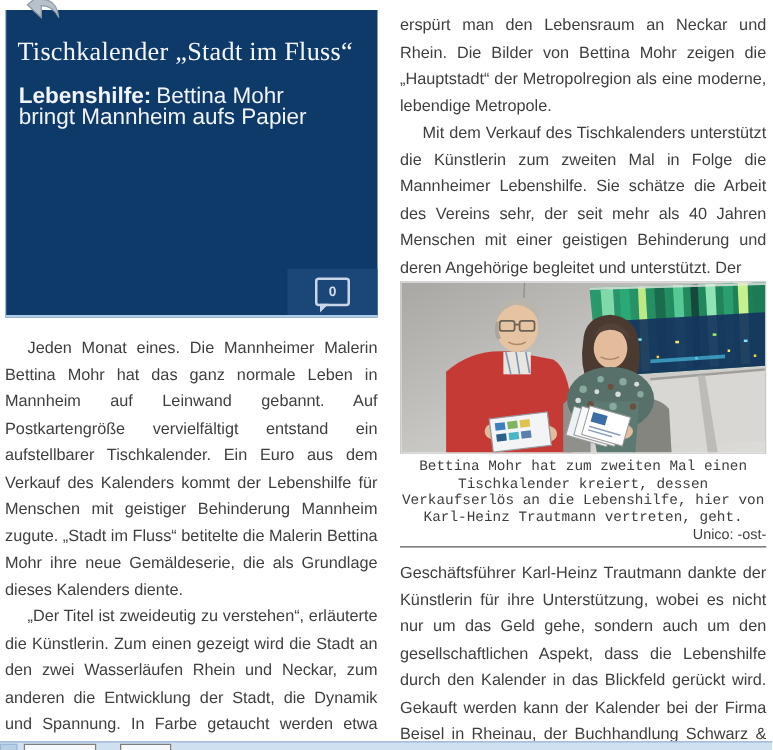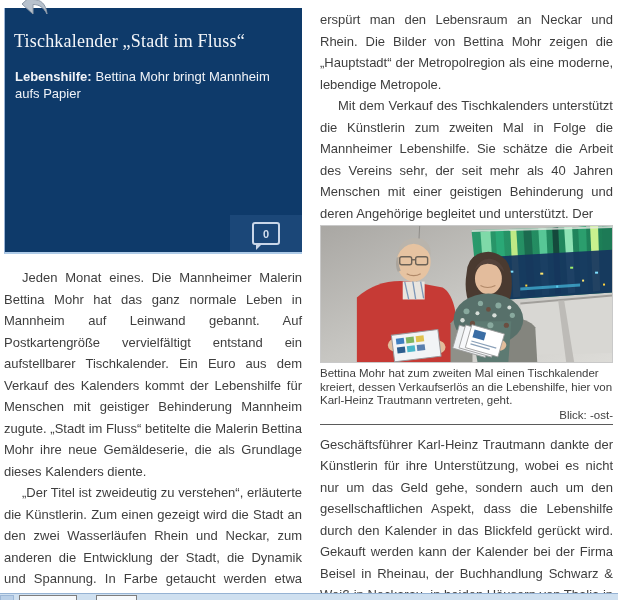--- a/index.html
+++ b/index.html
@@ -6,22 +6,22 @@
   #page{position:relative;width:618px;height:600px;overflow:hidden;background:#ffffff;
         font-family:"Liberation Sans",sans-serif;color:#3d3d3d;}
 
   
   #left-col{position:absolute;left:4px;top:0;width:298px;}
   #header-box{position:relative;margin-top:8px;width:298px;height:246px;
               background:#0e3a6a;border-left:1px solid #9cb6d8;border-bottom:2px solid #aecbe8;
               box-sizing:border-box;color:#ffffff;}
   #back-arrow{position:absolute;left:14px;top:-18px;width:30px;height:30px;}
   #page-title{margin:0;padding:20px 10px 0 9px;font-family:"Liberation Serif",serif;
-              font-weight:400;font-size:18px;line-height:26px;letter-spacing:.2px;color:#f4f6f9;}
-  #page-subtitle{margin:0;padding:14px 30px 0 10px;font-size:13px;line-height:17px;color:#f0f3f8;}
+              font-weight:400;font-size:21px;line-height:26px;letter-spacing:.2px;color:#f4f6f9;}
+  #page-subtitle{margin:0;padding:14px 30px 0 10px;font-size:18px;line-height:17px;color:#f0f3f8;}
   #page-subtitle .sub-label{font-weight:bold;margin-right:4px;}
   #comments-button{position:absolute;right:0;bottom:0;width:72px;height:37px;
                    background:#1b4778;display:flex;align-items:center;justify-content:center;
                    cursor:pointer;}
   .bubble{position:relative;width:24px;height:19px;border:2px solid #c9d6e8;border-radius:3px;
           display:flex;align-items:center;justify-content:center;
           font-size:11px;font-weight:bold;color:#d4dfee;}
   .bubble::after{content:"";position:absolute;left:2px;bottom:-7px;width:0;height:0;
           border-left:7px solid #c9d6e8;border-bottom:7px solid transparent;}
 
@@ -30,21 +30,21 @@
   #left-text{margin-top:13px;}
 
   
   #right-col{position:absolute;left:320px;top:0;width:293px;}
   #right-text-top{margin-top:9px;}
 
   #photo-figure{margin:0;padding:0;}
   #article-photo{display:block;margin-top:1px;width:291px;height:136px;
                  border:1px solid #c9c9c9;}
   #photo-caption{margin:4px 0 0 0;font-size:11.5px;line-height:13.5px;color:#3e3e3e;
-                 text-align:left;}
+                 text-align:center;font-family:Liberation Mono, monospace;}
   #photo-credit{margin:1px 0 0 0;font-size:11.5px;line-height:13px;color:#3e3e3e;
                 text-align:right;}
   #caption-rule{margin-top:2px;border:none;border-top:1px solid #5a5a5a;height:0;}
 
   #right-text-bottom{margin-top:9px;}
 
   
   #bottom-strip{position:absolute;left:0;bottom:0;width:618px;height:6px;
                 background:#cfe0f0;border-top:1px solid #96b3d4;overflow:hidden;}
   .strip-box{position:absolute;top:1px;height:12px;background:#f6f9fc;border:1px solid #7d7d7d;box-sizing:border-box;}
@@ -198,21 +198,21 @@
             <rect x="140" y="104" width="34" height="24" fill="#f7f8fa" stroke="#9a9a9a" stroke-width="0.8"></rect>
             <rect x="146" y="102" width="34" height="24" fill="#ffffff" stroke="#9a9a9a" stroke-width="0.8"></rect>
             <rect x="150" y="106" width="12" height="8" fill="#3b6ea5"></rect>
             <line x1="150" y1="118" x2="176" y2="118" stroke="#8aa0b8" stroke-width="1.2"></line>
             <line x1="150" y1="121" x2="170" y2="121" stroke="#8aa0b8" stroke-width="1.2"></line>
           </g>
         </g>
       </svg>
 
       <figcaption id="photo-caption">Bettina Mohr hat zum zweiten Mal einen Tischkalender kreiert, dessen Verkaufserlös an die Lebenshilfe, hier von Karl-Heinz Trautmann vertreten, geht.</figcaption>
-      <div id="photo-credit">Blick: -ost-</div>
+      <div id="photo-credit">Unico: -ost-</div>
       <hr id="caption-rule">
     </figure>
 
     <div id="right-text-bottom" class="body-text">
       <p>Geschäftsführer Karl-Heinz Trautmann dankte der Künstlerin für ihre Unterstützung, wobei es nicht nur um das Geld gehe, sondern auch um den gesellschaftlichen Aspekt, dass die Lebenshilfe durch den Kalender in das Blickfeld gerückt wird. Gekauft werden kann der Kalender bei der Firma Beisel in Rheinau, der Buchhandlung Schwarz &amp; Weiß in Neckarau, in beiden Häusern von Thalia in der Innenstadt, bei Unico Klassik &amp; Design in Seckenheim sowie bei der Lebenshilfe.</p>
     </div>
   </div>
 
   <div id="bottom-strip">
     <div class="strip-box b3"></div>

